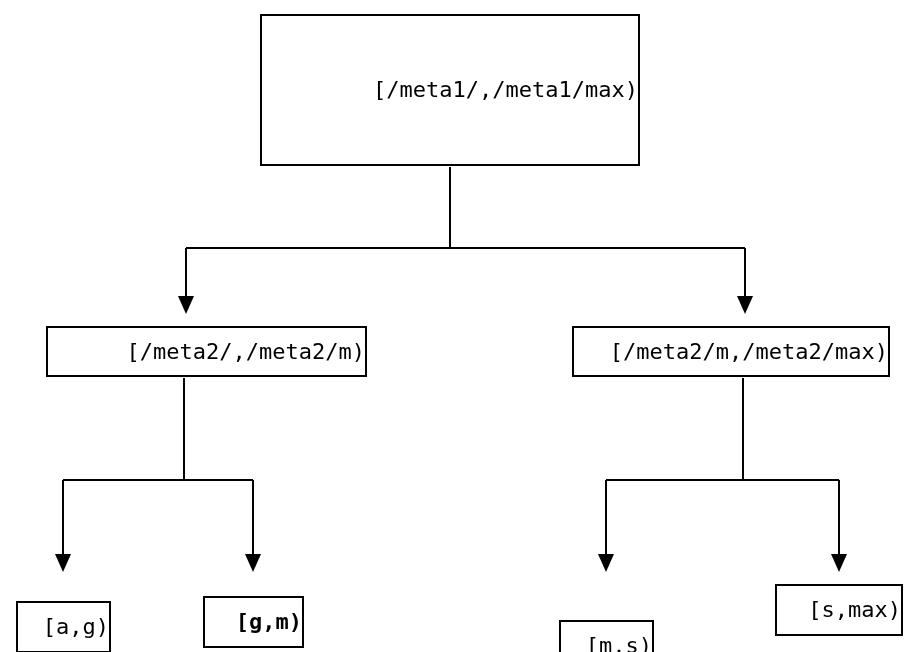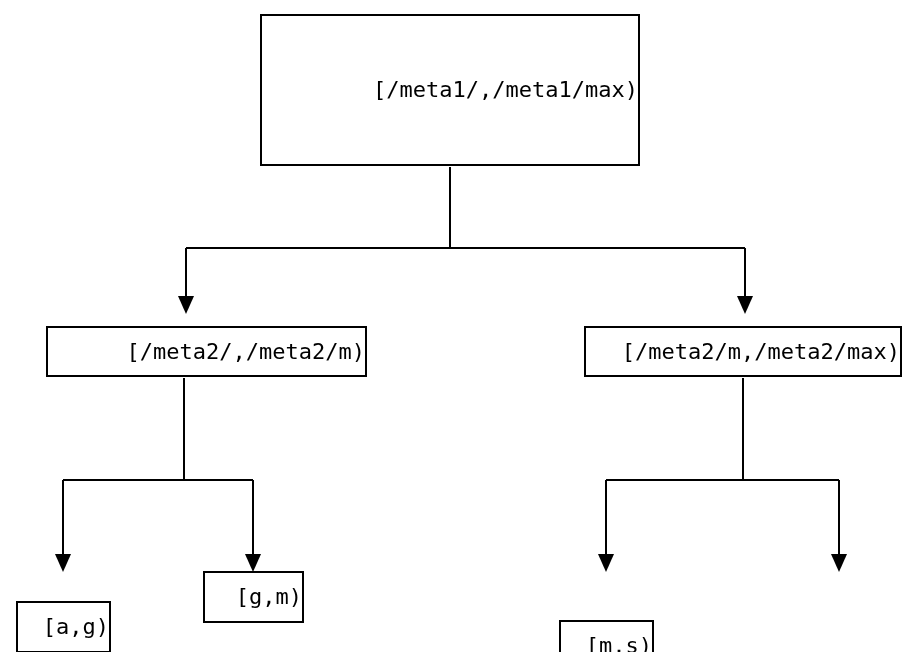--- a/index.html
+++ b/index.html
@@ -23,23 +23,23 @@
     background: #ffffff;
     display: flex;
     align-items: center;
     justify-content: flex-end;
     font-size: 22px;
     line-height: 1;
     white-space: nowrap;
   }
   .node-root      { left: 260px; top: 14px;  width: 380px; height: 152px; }
   .node-l2-left   { left: 22px;  top: 326px; width: 321px; height: 51px; margin-left: 24px; }
-  .node-l2-right  { left: 584px; top: 326px; width: 318px; height: 51px; }
+  .node-l2-right  { left: 572px; top: 326px; width: 318px; height: 51px; }
   .node-leaf-ag   { left: 16px;  top: 584px; width: 95px;  height: 52px; margin-top: 17px; }
-  .node-leaf-gm   { left: 203px; top: 571px; width: 101px; height: 52px; }
+  .node-leaf-gm   { left: 203px; top: 596px; width: 101px; height: 52px; font-weight: bold; }
   .node-leaf-ms   { left: 559px; top: 584px; width: 95px;  height: 52px; margin-top: 36px; }
   .node-leaf-smax { left: 775px; top: 584px; width: 128px; height: 52px; }
   .edges {
     position: absolute;
     left: 0; top: 0;
     width: 912px;
     height: 652px;
   }
   .edge-line { stroke: #000000; stroke-width: 2; fill: none; }
   .arrowhead { fill: #000000; stroke: none; }
@@ -81,14 +81,17 @@
   </div>
 
   <div class="node node-leaf-gm">
     <span>[g,m)</span>
   </div>
 
   <div class="node node-leaf-ms">
     <span>[m,s)</span>
   </div>
 
+  <div class="node node-leaf-smax">
+    <span>[s,max)</span>
+  </div>
 
 </div>
 
 </body></html>

